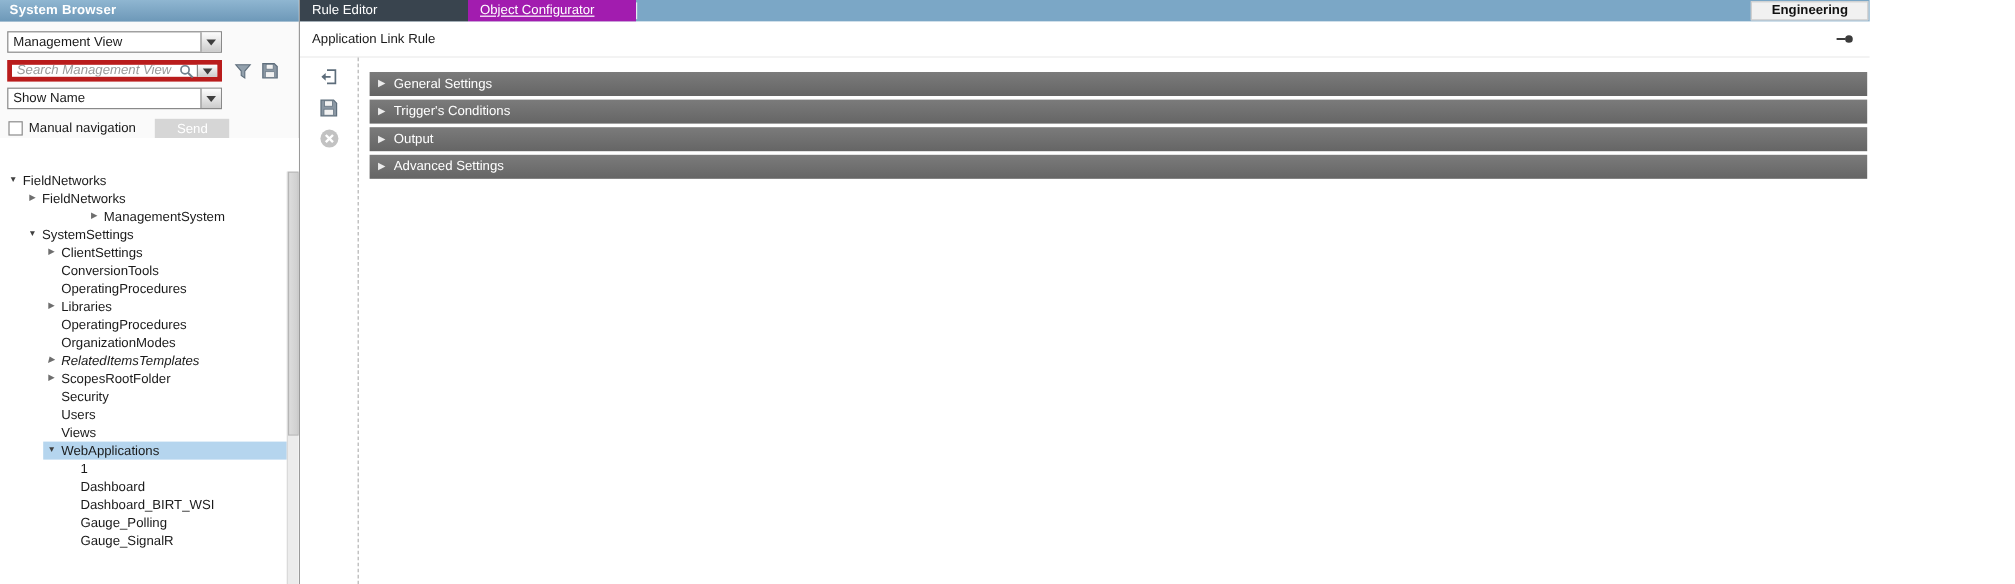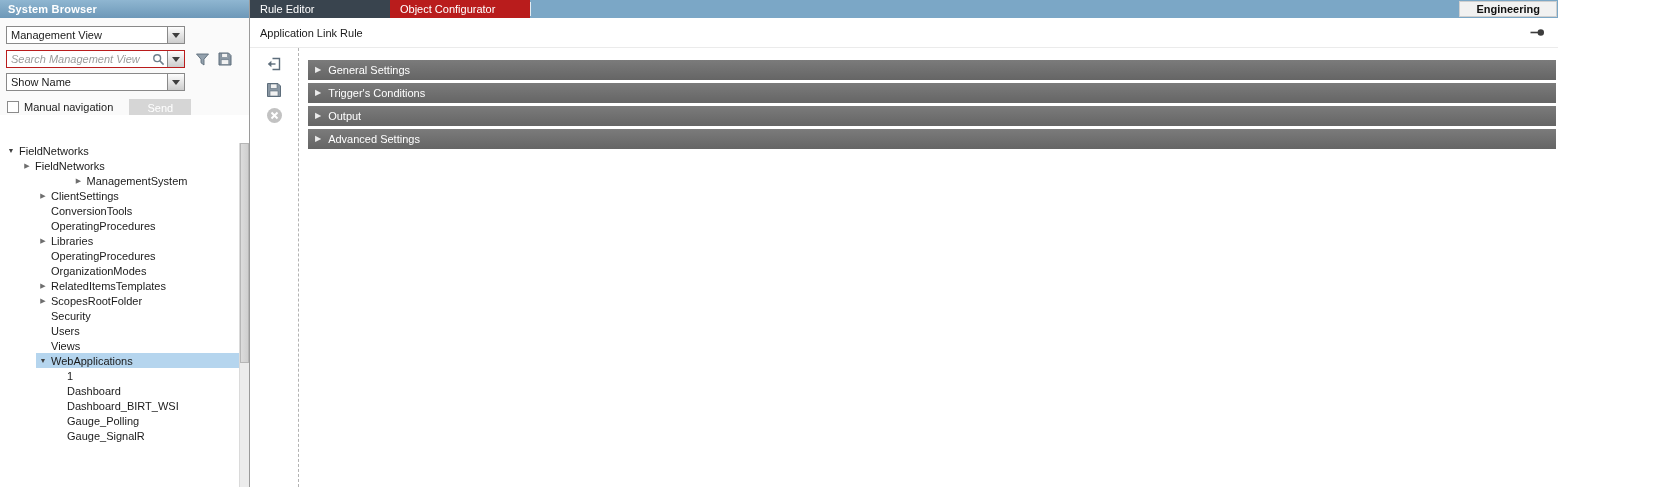--- a/index.html
+++ b/index.html
@@ -15,21 +15,21 @@
     border-right:1px solid #9a9a9a;display:flex;flex-direction:column;position:relative;}
   .sb-header{height:18px;line-height:18px;background:linear-gradient(#8fb6d1,#6d98b8);
     color:#fff;padding:0 8px;font-weight:bold;letter-spacing:.2px;}
   .controls{padding:8px 6px 0 6px;}
   .combo{display:flex;height:18px;width:179px;box-sizing:border-box;border:1px solid #898989;background:#fff;align-items:stretch;}
   .combo-value{flex:1;line-height:16px;padding:0 4px;overflow:hidden;white-space:nowrap;}
   .arrow-btn{width:16px;border-left:1px solid #898989;background:linear-gradient(#fdfdfd,#cccccc);
     display:flex;align-items:center;justify-content:center;cursor:default;}
   .tri{width:0;height:0;border-left:4px solid transparent;border-right:4px solid transparent;border-top:5px solid #3e3e3e;}
   .search-row{display:flex;align-items:center;margin-top:6px;}
-  .search-combo{display:flex;height:18px;width:179px;box-sizing:border-box;border:1px solid #b91c1c;background:#fff;align-items:stretch;}
+  .search-combo{display:flex;height:18px;width:179px;box-sizing:border-box;border:4px solid #b91c1c;background:#fff;align-items:stretch;}
   .search-input{flex:1;min-width:0;border:0;outline:0;padding:0 4px;background:transparent;
     font-family:"Liberation Sans",sans-serif;font-size:11px;}
   .search-input::placeholder{color:#9b9b9b;font-style:italic;}
   .mag{width:17px;display:flex;align-items:center;justify-content:center;}
   .icon-btn{display:flex;align-items:center;justify-content:center;background:transparent;border:0;padding:0;cursor:default;}
   .filter-btn{margin-left:10px;}
   .saveview-btn{margin-left:8px;}
   .show-row{margin-top:5px;}
   .nav-row{margin-top:8px;display:flex;align-items:center;height:16px;}
   .checkbox{width:10px;height:10px;border:1px solid #8b8b8b;background:#fff;margin:0 5px 0 1px;}
@@ -43,21 +43,21 @@
   .expander.collapsed{color:#6e6e6e;}
   .tree-label{padding-left:1px;}
   .scrollbar{position:absolute;top:28px;bottom:0;right:0;width:9px;background:#ececec;border-left:1px solid #dadada;}
   .scroll-thumb{position:absolute;top:0;left:0;right:0;height:64%;background:linear-gradient(90deg,#dcdcdc,#cfcfcf);border:1px solid #b6b6b6;box-sizing:border-box;}
 
   
   .right-panel{flex:1;display:flex;flex-direction:column;background:#fff;min-width:0;}
   .tab-bar{height:18px;background:#7ba7c6;display:flex;align-items:stretch;}
   .tab{min-width:140px;box-sizing:border-box;padding:0 10px;line-height:18px;color:#fff;cursor:default;}
   .tab.active{background:#39444e;}
-  .tab.inactive{background:#b91c1c;}
+  .tab.inactive{background:#a21caf;text-decoration:underline;}
   .tab-divider{width:1px;background:#e4ecf2;margin:2px 0;}
   .engineering-btn{margin-left:auto;margin-right:1px;align-self:center;height:16px;line-height:14px;
     background:#f1f1f1;color:#111;font-weight:bold;padding:0 16px;border:1px solid #cfcfcf;
     box-sizing:border-box;font-family:"Liberation Sans",sans-serif;font-size:11px;}
   .rule-header{height:29px;display:flex;align-items:center;border-bottom:1px solid #ebebeb;background:#fff;}
   .rule-title{padding-left:10px;}
   .pin-btn{margin-left:auto;margin-right:13px;display:flex;align-items:center;background:transparent;border:0;padding:0;}
   .main{flex:1;display:flex;min-height:0;}
   .side-toolbar{width:49px;box-sizing:border-box;border-right:1px dashed #b3b3b3;
     padding-top:7px;display:flex;flex-direction:column;align-items:center;}
@@ -135,20 +135,24 @@
             <span class="tree-label">FieldNetworks</span>
           </div>
           <div class="tree-row" style="margin-left: 20px;">
             <span class="expander collapsed">▶</span>
             <span class="tree-label">FieldNetworks</span>
           </div>
           <div class="tree-row" style="margin-left: 20px; justify-content: center;">
             <span class="expander collapsed">▶</span>
             <span class="tree-label">ManagementSystem</span>
           </div>
+          <div class="tree-row" style="margin-left: 20px;">
+            <span class="expander">▼</span>
+            <span class="tree-label">SystemSettings</span>
+          </div>
           <div class="tree-row" style="margin-left: 36px; align-items: center;">
             <span class="expander collapsed">▶</span>
             <span class="tree-label">ClientSettings</span>
           </div>
           <div class="tree-row" style="margin-left: 36px;">
             <span class="expander"></span>
             <span class="tree-label">ConversionTools</span>
           </div>
           <div class="tree-row" style="margin-left: 36px;">
             <span class="expander"></span>
@@ -159,21 +163,21 @@
             <span class="tree-label">Libraries</span>
           </div>
           <div class="tree-row" style="margin-left: 36px;">
             <span class="expander"></span>
             <span class="tree-label">OperatingProcedures</span>
           </div>
           <div class="tree-row" style="margin-left: 36px;">
             <span class="expander"></span>
             <span class="tree-label">OrganizationModes</span>
           </div>
-          <div class="tree-row" style="margin-left: 36px;">
+          <div class="tree-row" style="margin-left: 36px; font-style: italic;">
             <span class="expander collapsed">▶</span>
             <span class="tree-label">RelatedItemsTemplates</span>
           </div>
           <div class="tree-row" style="margin-left: 36px;">
             <span class="expander collapsed">▶</span>
             <span class="tree-label">ScopesRootFolder</span>
           </div>
           <div class="tree-row" style="margin-left: 36px;">
             <span class="expander"></span>
             <span class="tree-label">Security</span>

